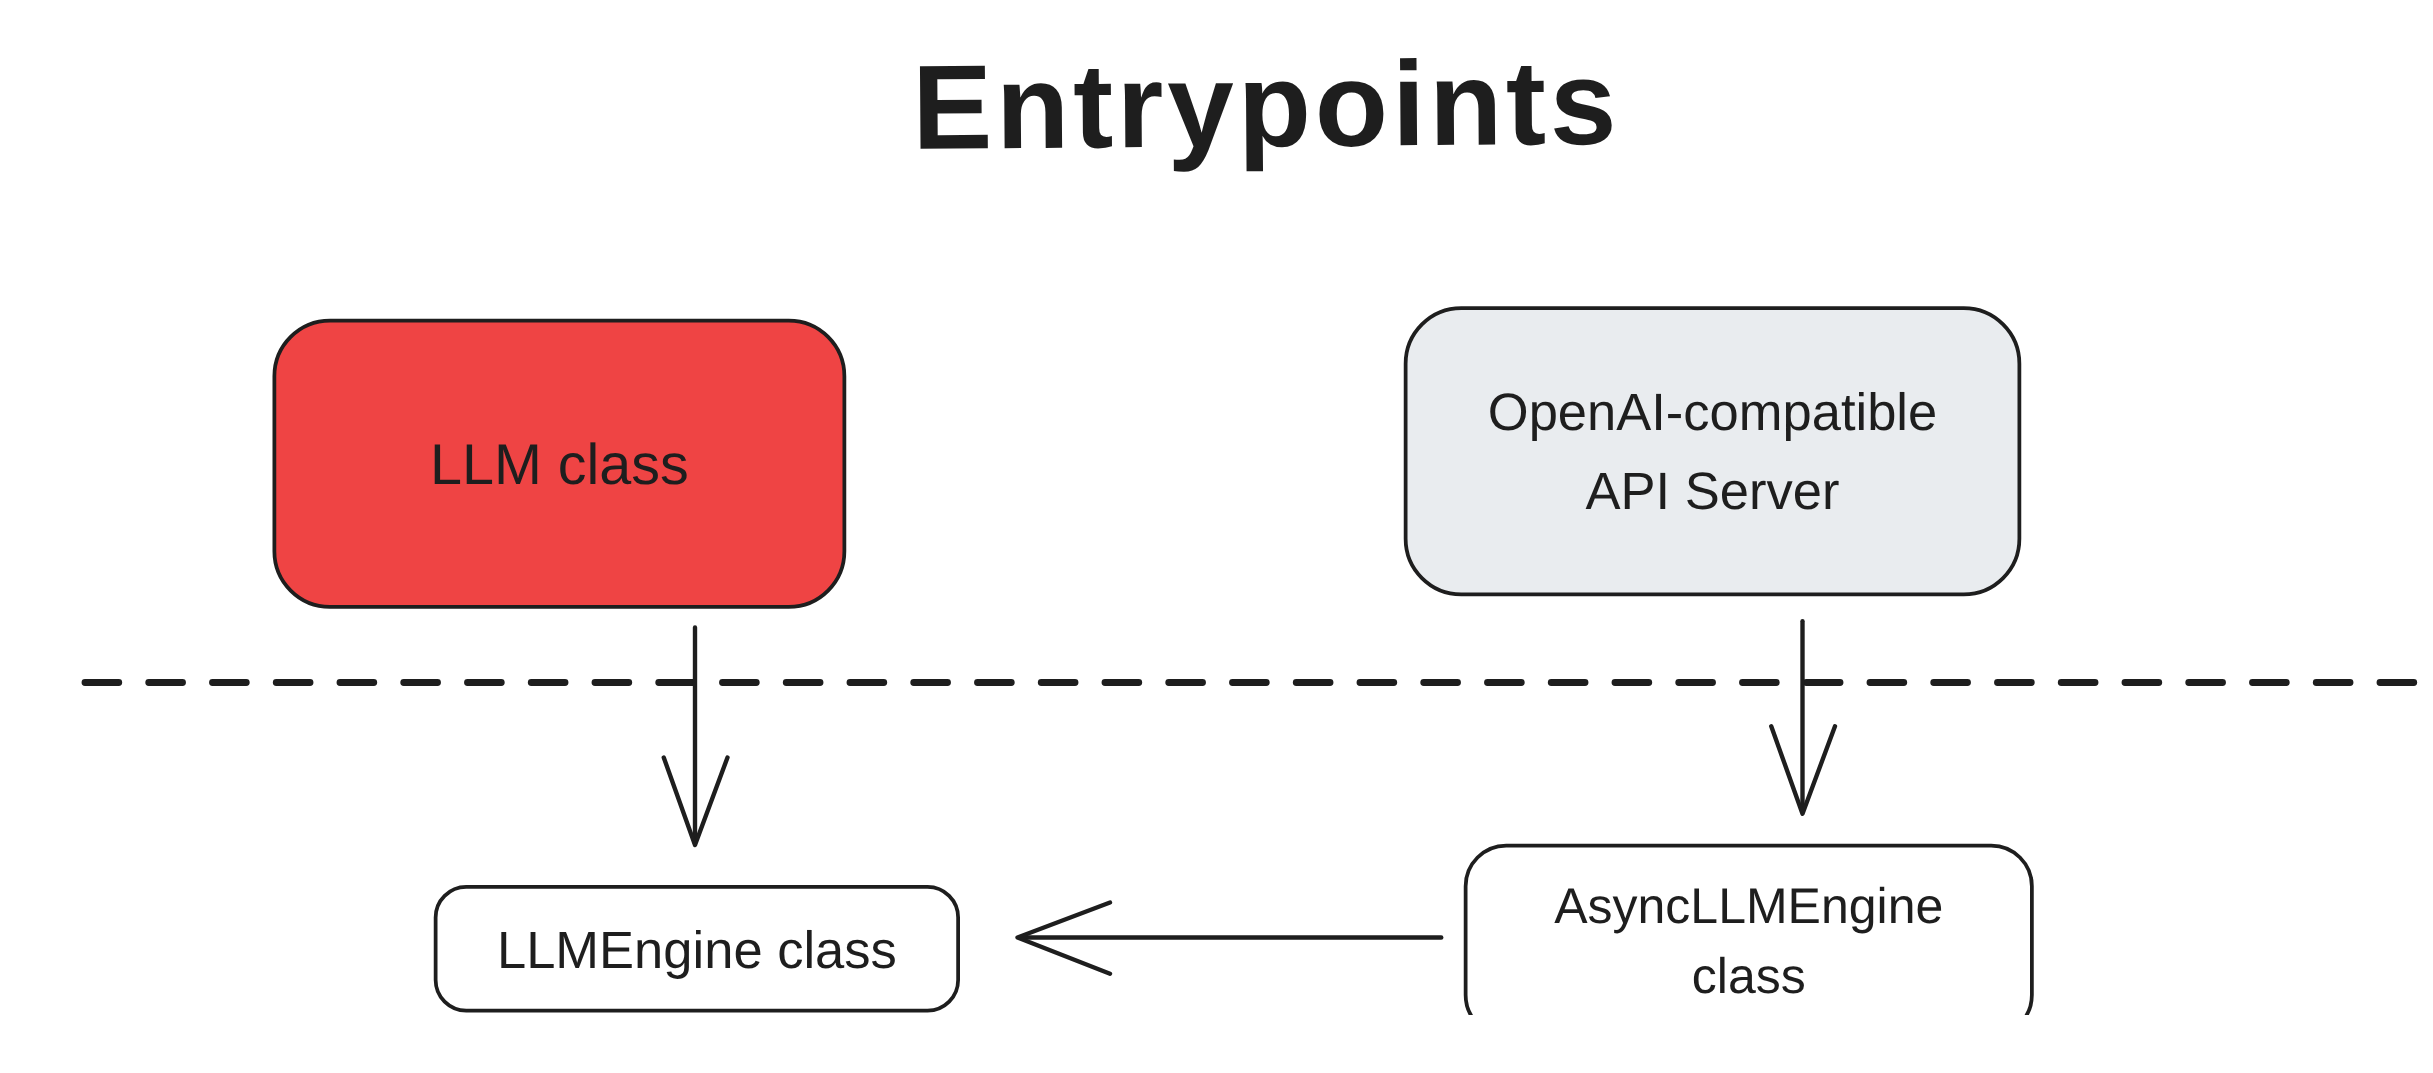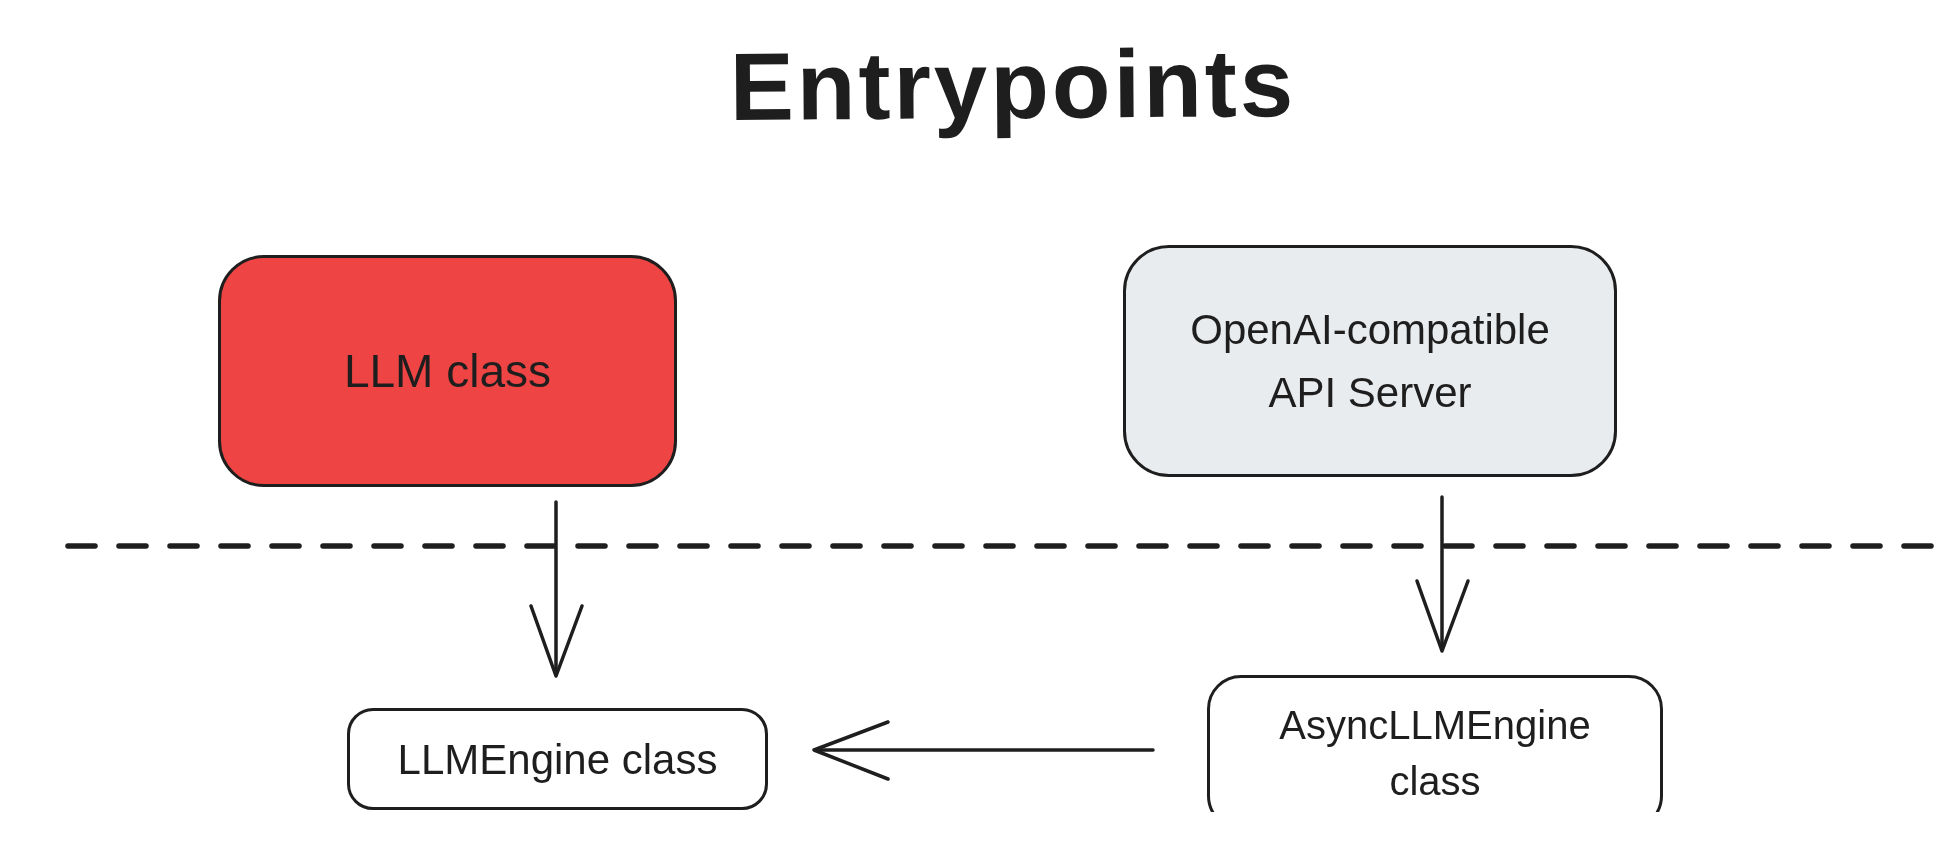--- a/index.html
+++ b/index.html
@@ -42,21 +42,21 @@
   }
   .node-api {
     left: 1083px; top: 245px; width: 494px; height: 232px;
     background: #e9ecef; border-radius: 46px; font-size: 42px;
   }
   .node-engine {
     left: 307px; top: 708px; width: 421px; height: 102px;
     background: #ffffff; border-radius: 26px; font-size: 42px;
   }
   .node-async {
-    left: 1167px; top: 675px; width: 456px; height: 155px;
+    left: 1131px; top: 675px; width: 456px; height: 155px;
     background: #ffffff; border-radius: 34px; font-size: 40px; line-height: 1.4;
   }
   .overlay {
     position: absolute;
     left: 0; top: 0;
     width: 1946px; height: 858px;
     pointer-events: none;
   }
   .overlay line, .overlay polyline {
     stroke: #1e1e1e;

